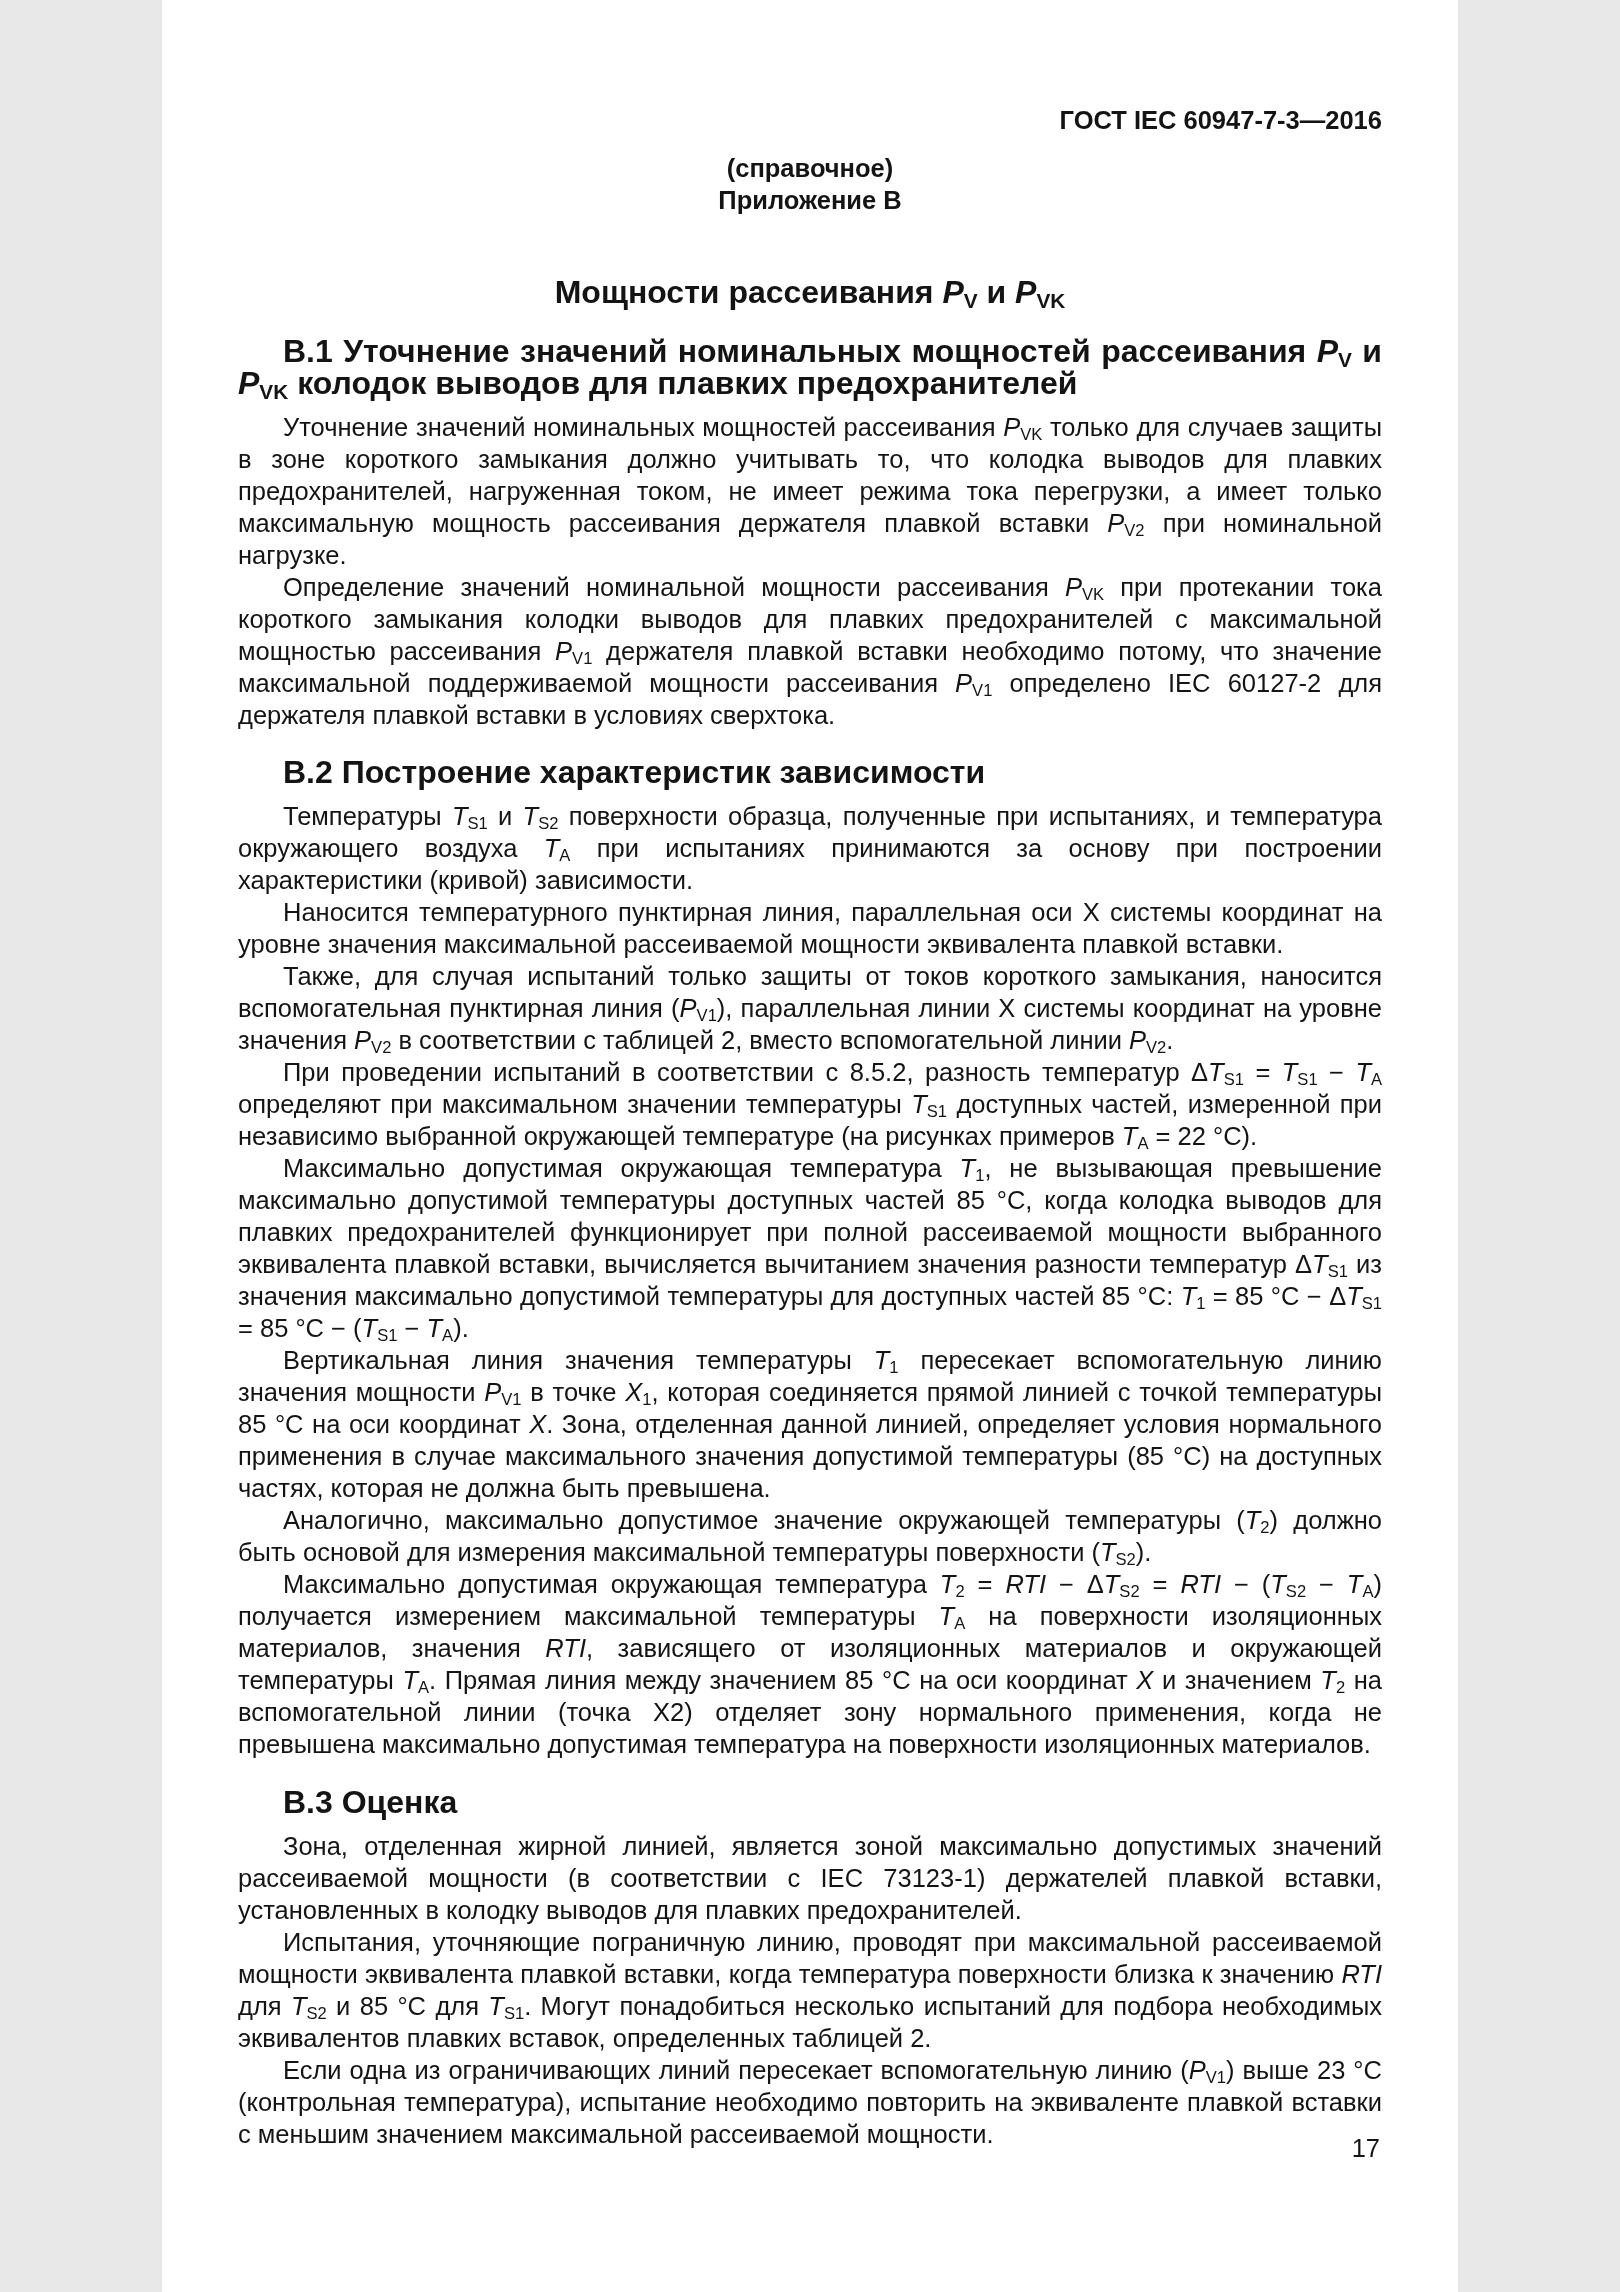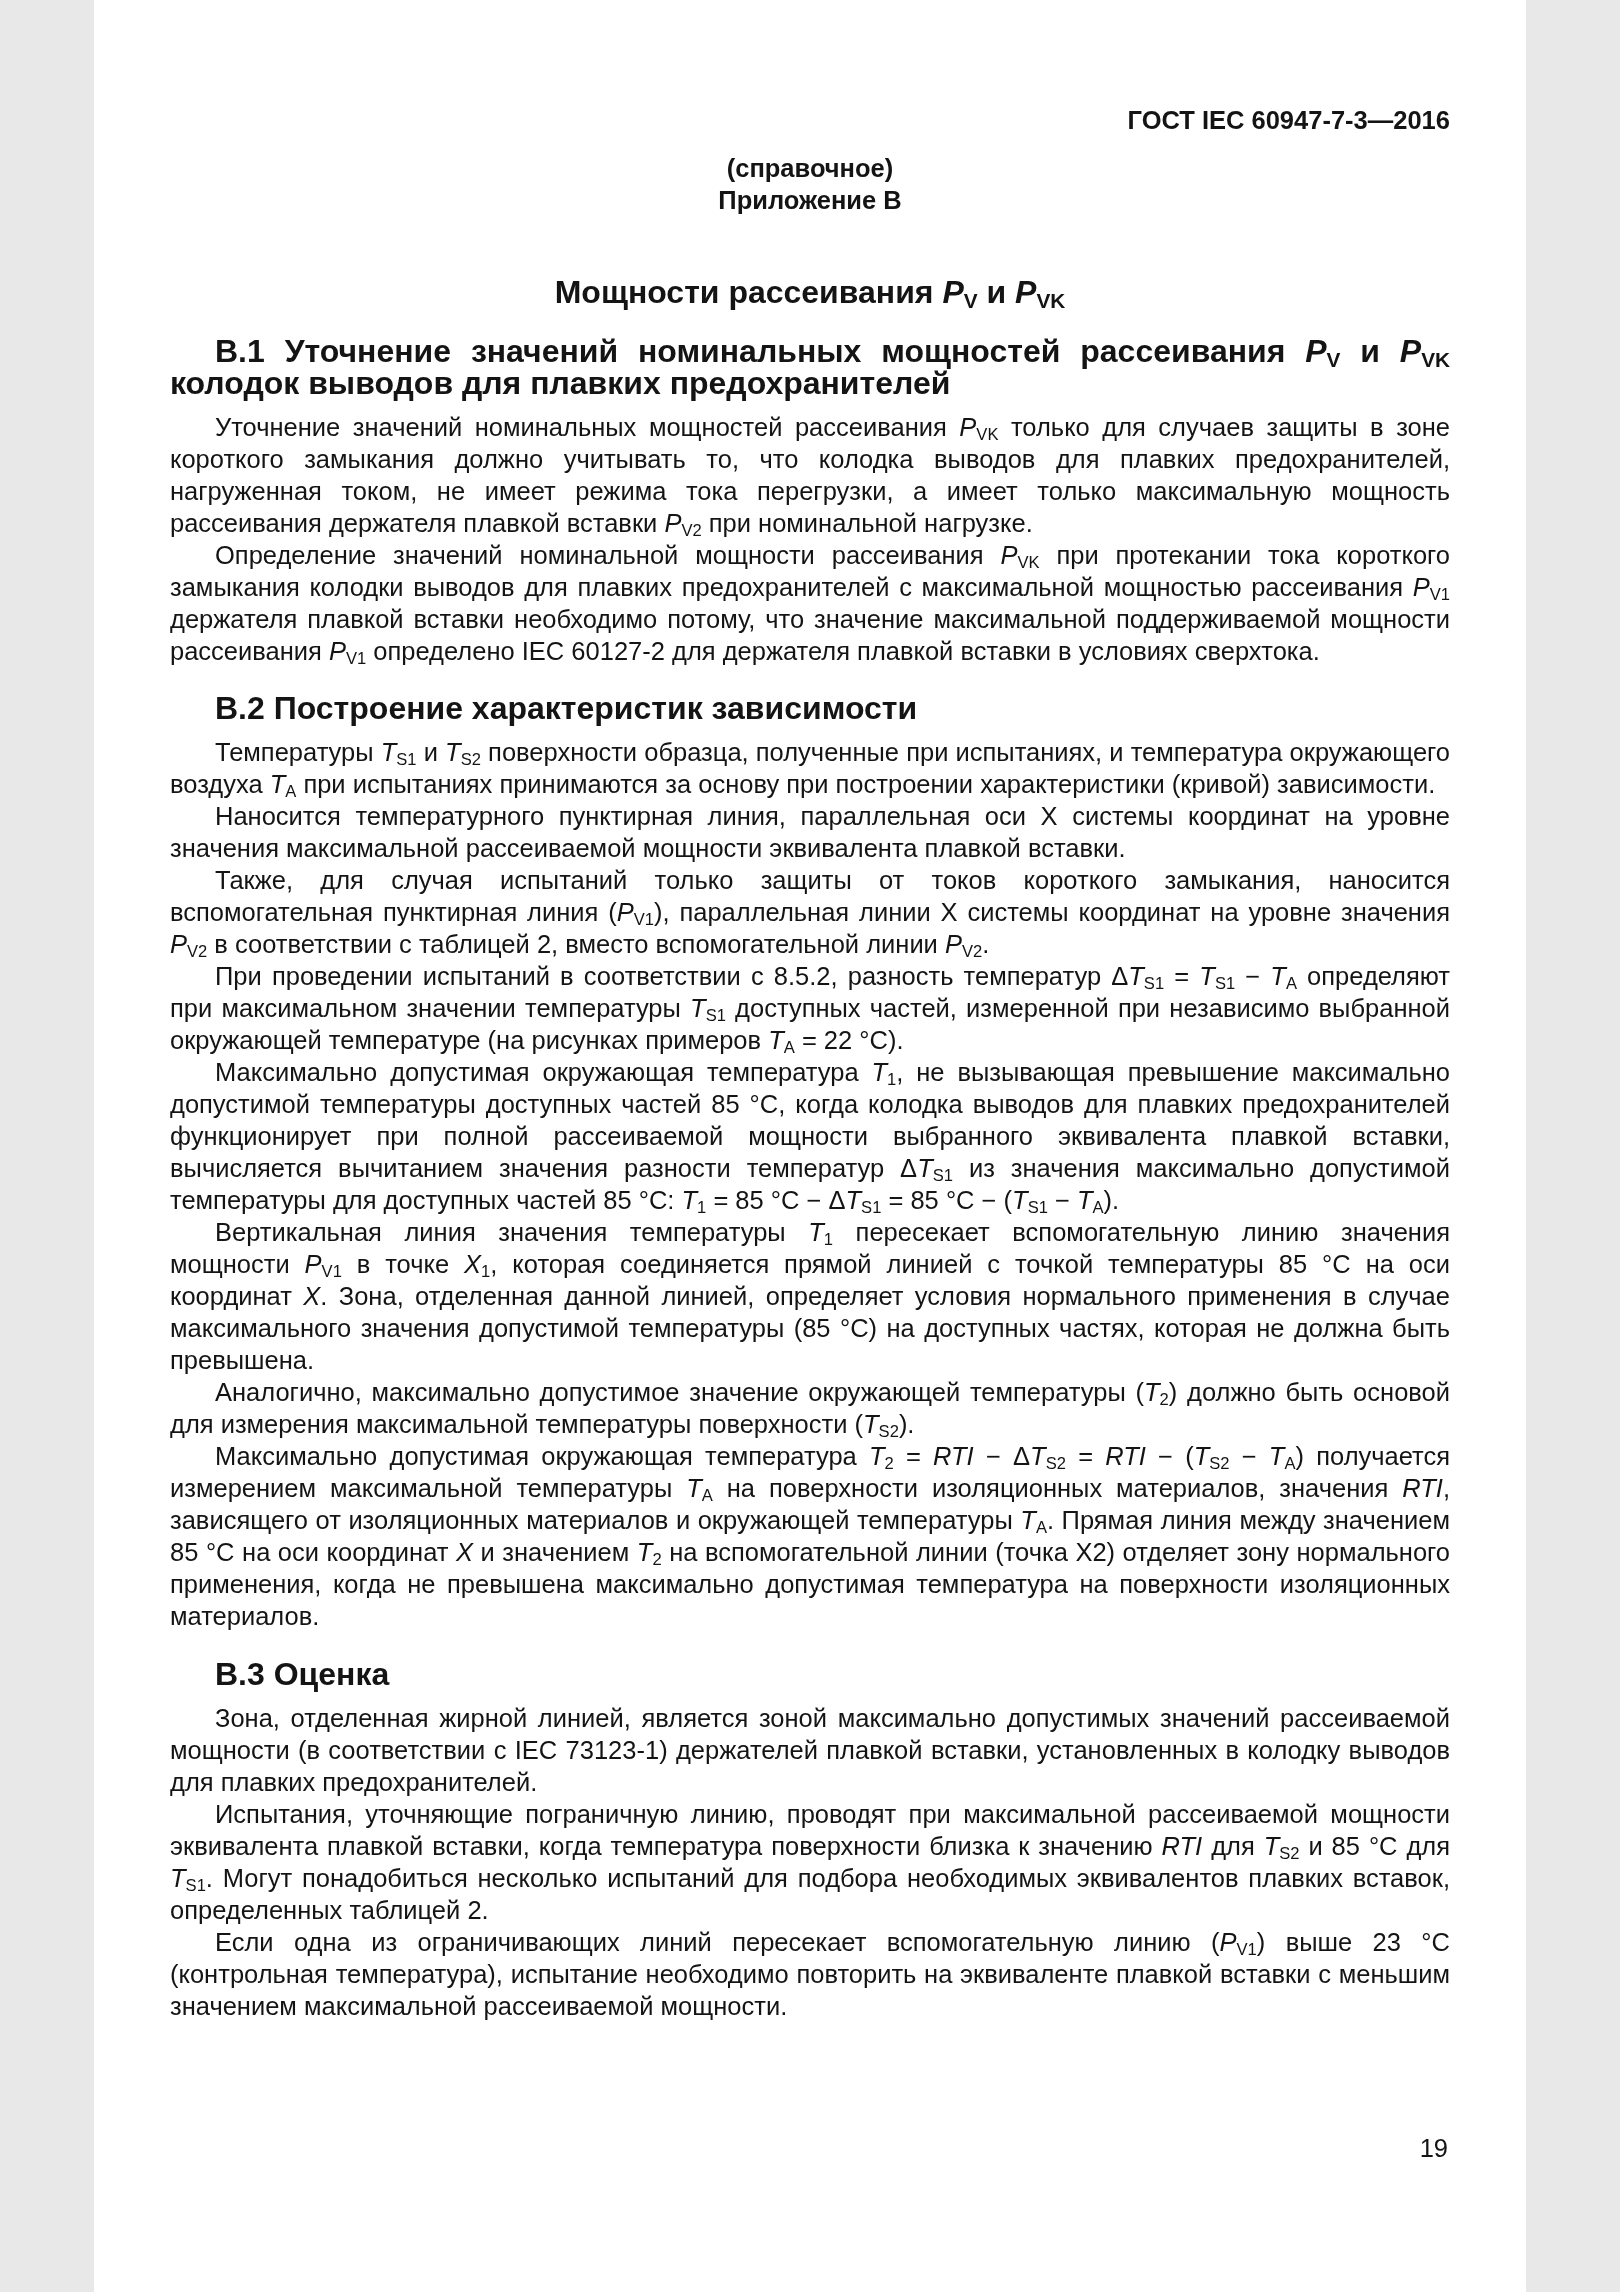--- a/index.html
+++ b/index.html
@@ -2,21 +2,21 @@
 <html><head>
 <meta charset="utf-8">
 <style>
   html, body {
     margin: 0;
     padding: 0;
     background: #e8e8e8;
   }
   .page {
     position: relative;
-    width: 1432px;
+    width: 1296px;
     height: 2293px;
     margin: 0 auto;
     background: #ffffff;
     box-sizing: border-box;
     padding: 104px 76px 0 76px;
     font-family: "Liberation Sans", sans-serif;
     font-size: 25.5px;
     line-height: 32px;
     color: #141414;
     overflow: hidden;
@@ -96,16 +96,16 @@
     <p class="para">Максимально допустимая окружающая температура <i>T</i><sub>2</sub> = <i>RTI</i> − Δ<i>T</i><sub>S2</sub> = <i>RTI</i> − (<i>T</i><sub>S2</sub> − <i>T</i><sub>A</sub>) получается измерением максимальной температуры <i>T</i><sub>A</sub> на поверхности изоляционных материалов, значения <i>RTI</i>, зависящего от изоляционных материалов и окружающей температуры <i>T</i><sub>A</sub>. Прямая линия между значением 85 °C на оси координат <i>X</i> и значением <i>T</i><sub>2</sub> на вспомогательной линии (точка X2) отделяет зону нормального применения, когда не превышена максимально допустимая температура на поверхности изоляционных материалов.</p>
   </section>
 
   <section>
     <h2 class="heading">В.3  Оценка</h2>
     <p class="para">Зона, отделенная жирной линией, является зоной максимально допустимых значений рассеиваемой мощности (в соответствии с IEC 73123-1) держателей плавкой вставки, установленных в колодку выводов для плавких предохранителей.</p>
     <p class="para">Испытания, уточняющие пограничную линию, проводят при максимальной рассеиваемой мощности эквивалента плавкой вставки, когда температура поверхности близка к значению <i>RTI</i> для <i>T</i><sub>S2</sub> и 85 °C для <i>T</i><sub>S1</sub>. Могут понадобиться несколько испытаний для подбора необходимых эквивалентов плавких вставок, определенных таблицей 2.</p>
     <p class="para">Если одна из ограничивающих линий пересекает вспомогательную линию (<i>P</i><sub>V1</sub>) выше 23 °C (контрольная температура), испытание необходимо повторить на эквиваленте плавкой вставки с меньшим значением максимальной рассеиваемой мощности.</p>
   </section>
 
-  <div class="page-num">19</div>
+  <div class="page-num">17</div>
 
 </div>
 
 
 </body></html>

